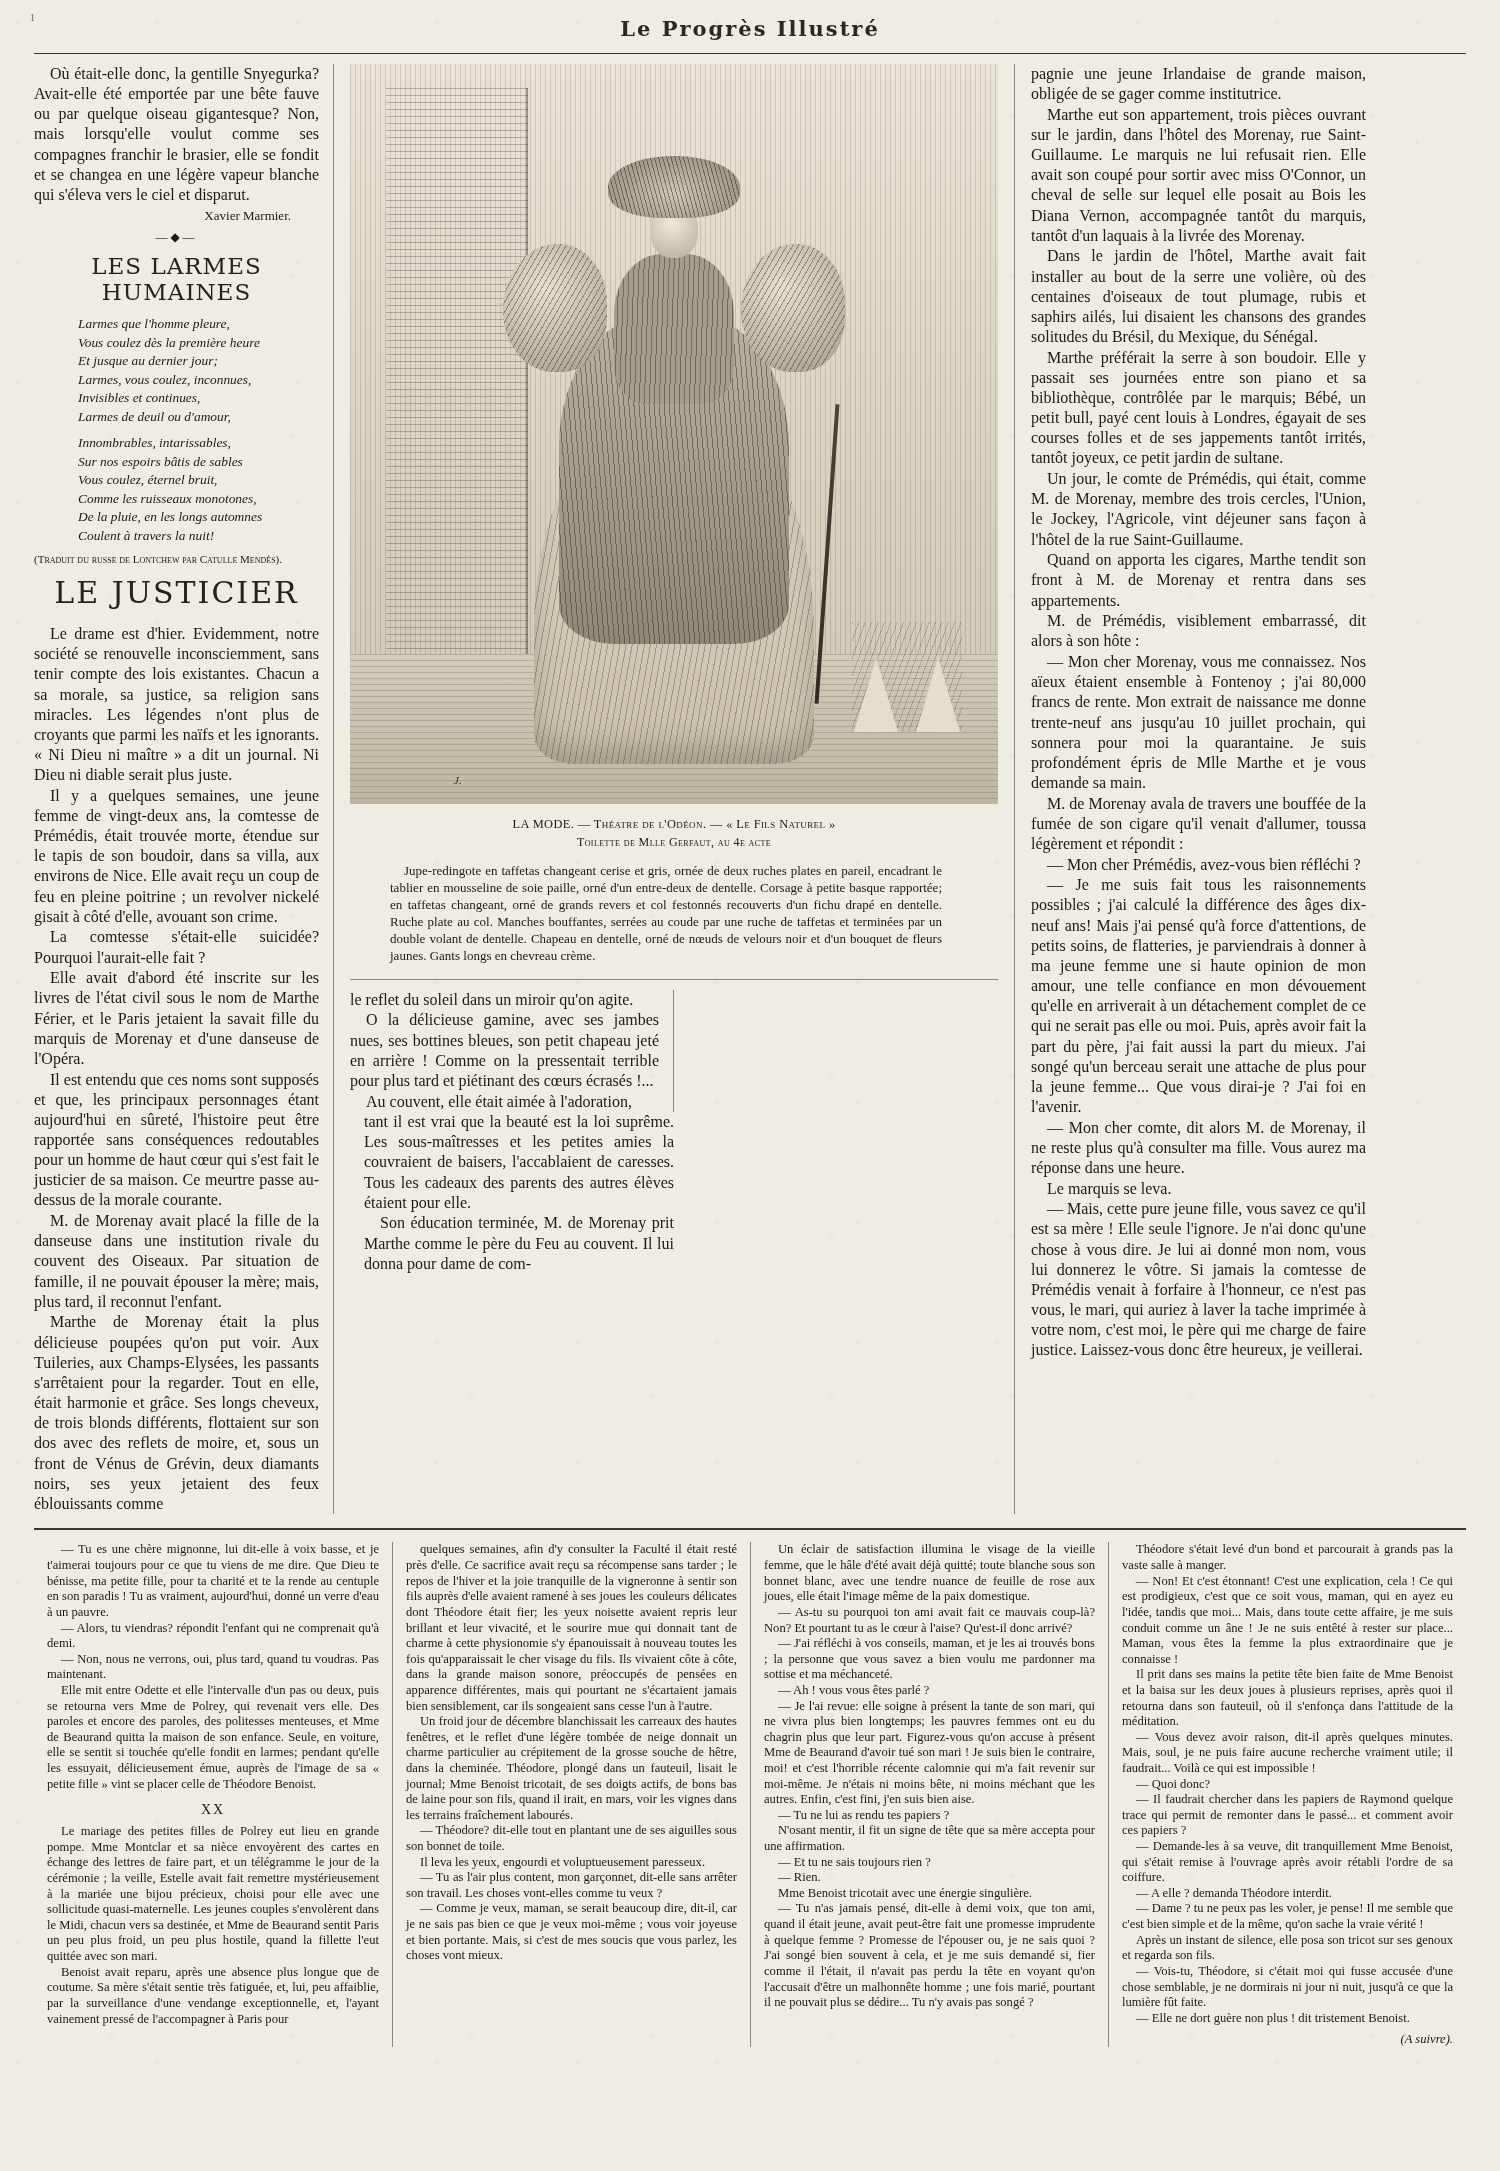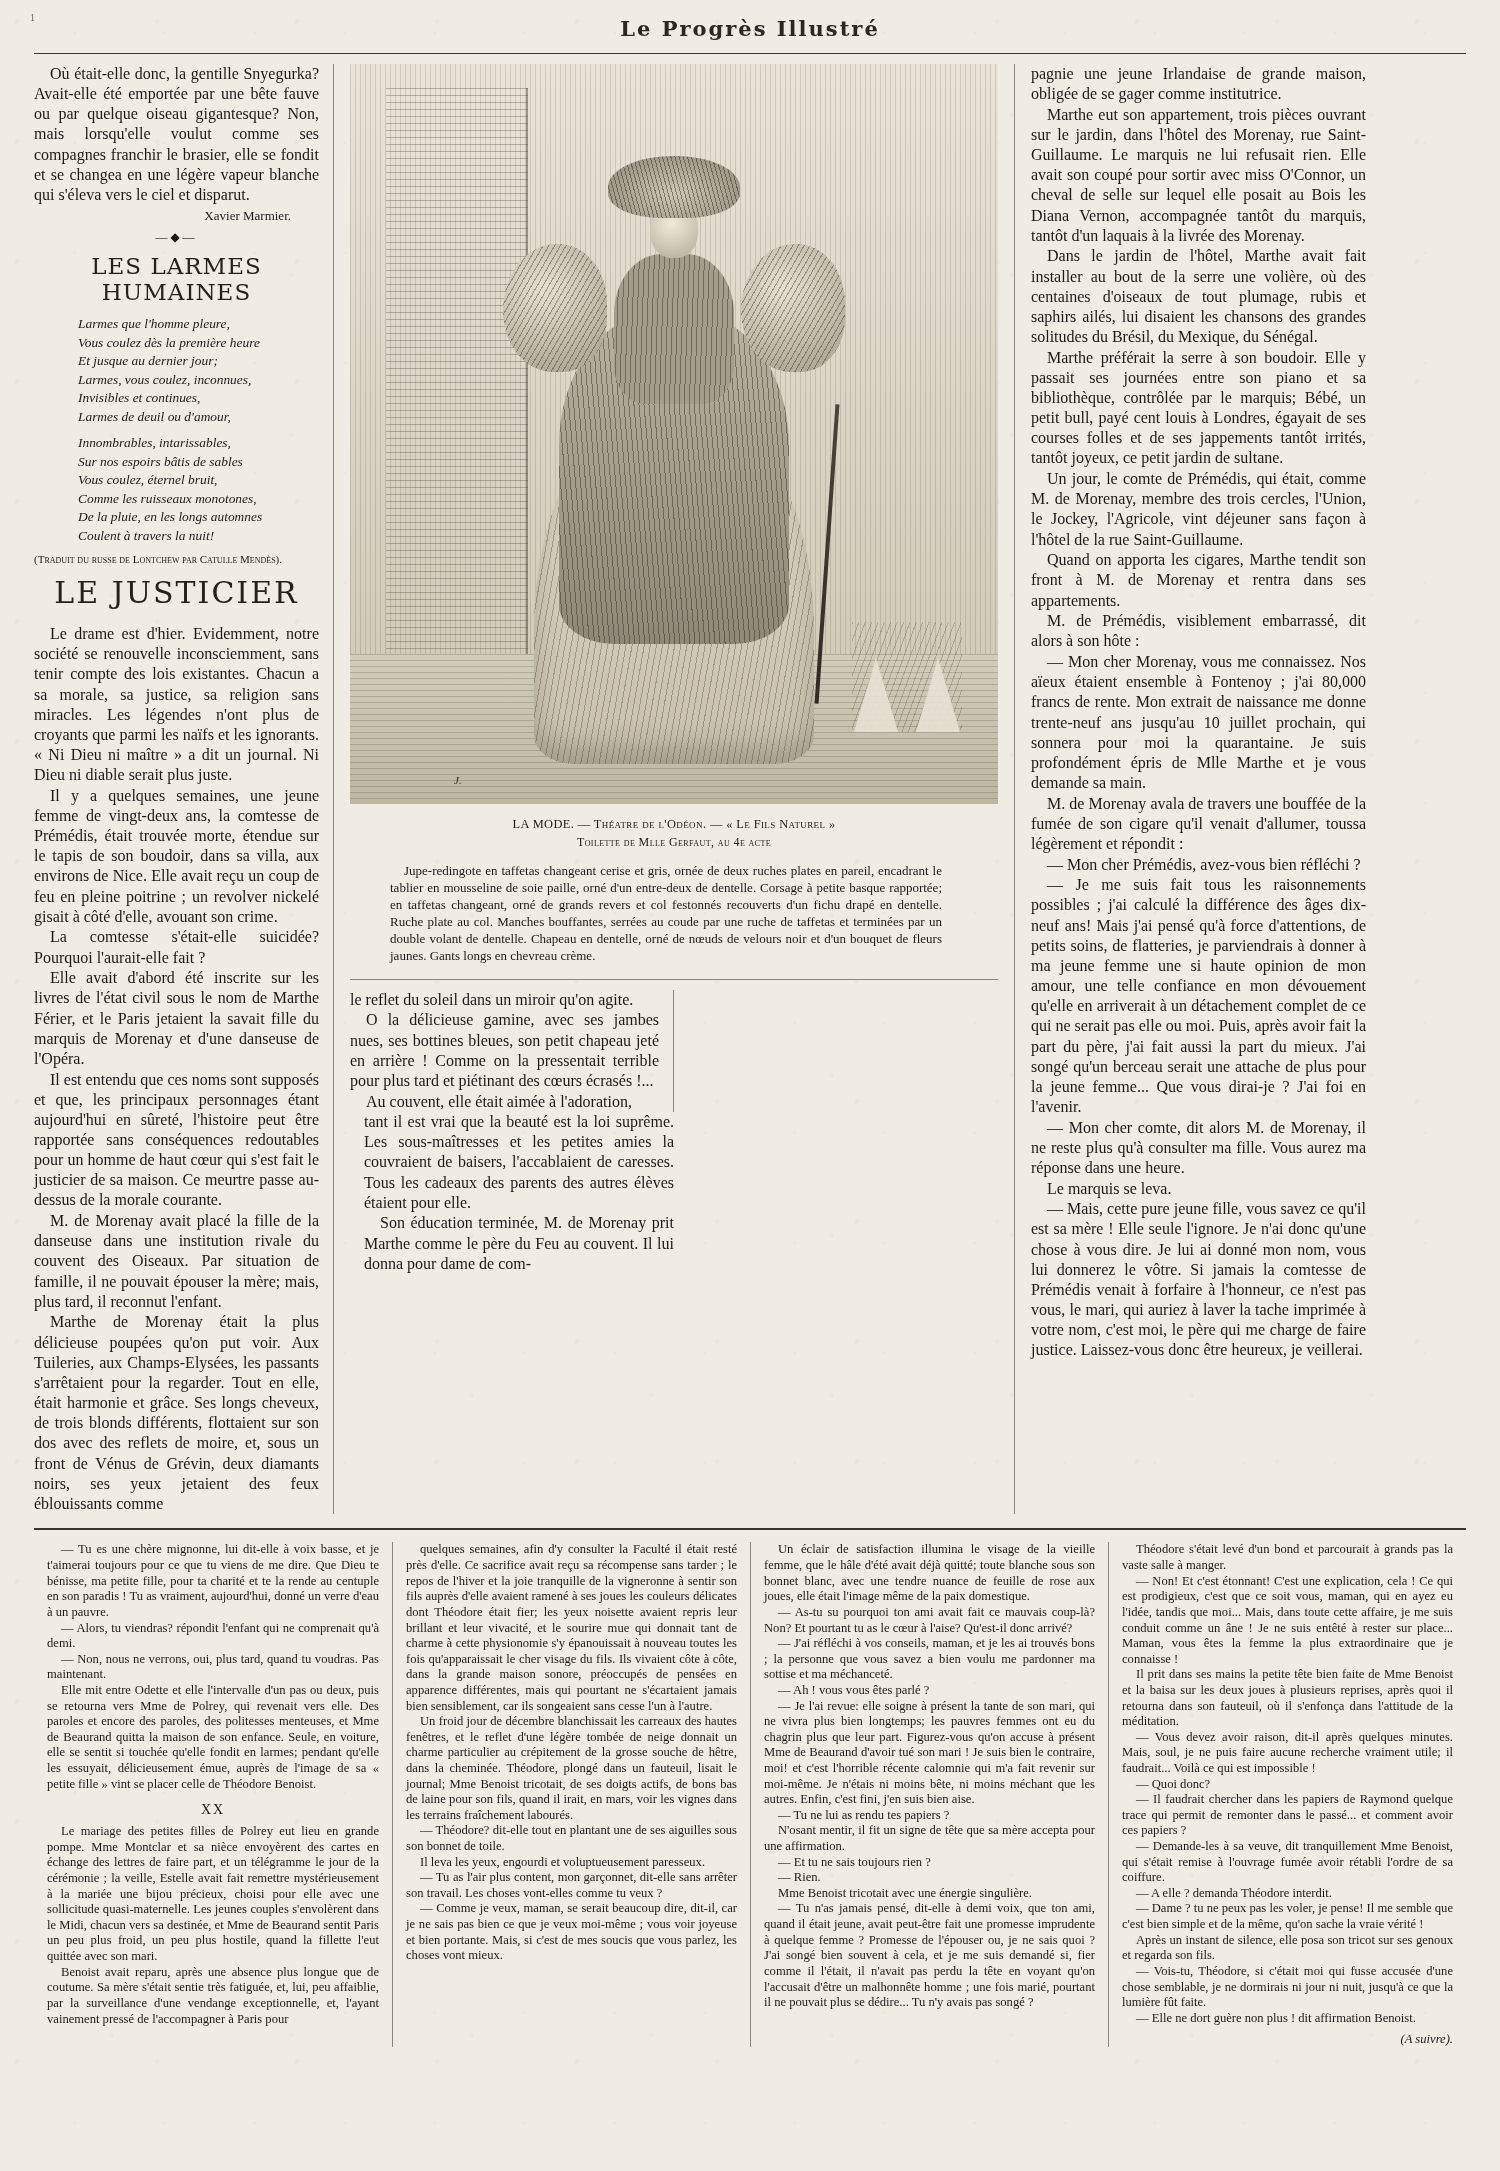--- a/index.html
+++ b/index.html
@@ -460,23 +460,23 @@
         <p class="dash">— Tu n'as jamais pensé, dit-elle à demi voix, que ton ami, quand il était jeune, avait peut-être fait une promesse imprudente à quelque femme ? Promesse de l'épouser ou, je ne sais quoi ? J'ai songé bien souvent à cela, et je me suis demandé si, fier comme il l'était, il n'avait pas perdu la tête en voyant qu'on l'accusait d'être un malhonnête homme ; une fois marié, pourtant il ne pouvait plus se dédire... Tu n'y avais pas songé ?</p>
       </div>
 
       <div class="fcol">
         <p>Théodore s'était levé d'un bond et parcourait à grands pas la vaste salle à manger.</p>
         <p class="dash">— Non! Et c'est étonnant! C'est une explication, cela ! Ce qui est prodigieux, c'est que ce soit vous, maman, qui en ayez eu l'idée, tandis que moi... Mais, dans toute cette affaire, je me suis conduit comme un âne ! Je ne suis entêté à rester sur place... Maman, vous êtes la femme la plus extraordinaire que je connaisse !</p>
         <p>Il prit dans ses mains la petite tête bien faite de Mme Benoist et la baisa sur les deux joues à plusieurs reprises, après quoi il retourna dans son fauteuil, où il s'enfonça dans l'attitude de la méditation.</p>
         <p class="dash">— Vous devez avoir raison, dit-il après quelques minutes. Mais, soul, je ne puis faire aucune recherche vraiment utile; il faudrait... Voilà ce qui est impossible !</p>
         <p class="dash">— Quoi donc?</p>
         <p class="dash">— Il faudrait chercher dans les papiers de Raymond quelque trace qui permit de remonter dans le passé... et comment avoir ces papiers ?</p>
-        <p class="dash">— Demande-les à sa veuve, dit tranquillement Mme Benoist, qui s'était remise à l'ouvrage fumée avoir rétabli l'ordre de sa coiffure.</p>
+        <p class="dash">— Demande-les à sa veuve, dit tranquillement Mme Benoist, qui s'était remise à l'ouvrage après avoir rétabli l'ordre de sa coiffure.</p>
         <p class="dash">— A elle ? demanda Théodore interdit.</p>
         <p class="dash">— Dame ? tu ne peux pas les voler, je pense! Il me semble que c'est bien simple et de la même, qu'on sache la vraie vérité !</p>
         <p>Après un instant de silence, elle posa son tricot sur ses genoux et regarda son fils.</p>
         <p class="dash">— Vois-tu, Théodore, si c'était moi qui fusse accusée d'une chose semblable, je ne dormirais ni jour ni nuit, jusqu'à ce que la lumière fût faite.</p>
-        <p class="dash">— Elle ne dort guère non plus ! dit affirmation Benoist.</p>
+        <p class="dash">— Elle ne dort guère non plus ! dit tristement Benoist.</p>
         <div class="to-be-continued">(A suivre).</div>
       </div>
     </div>
   </div>
 </div>
 
 </body></html>

